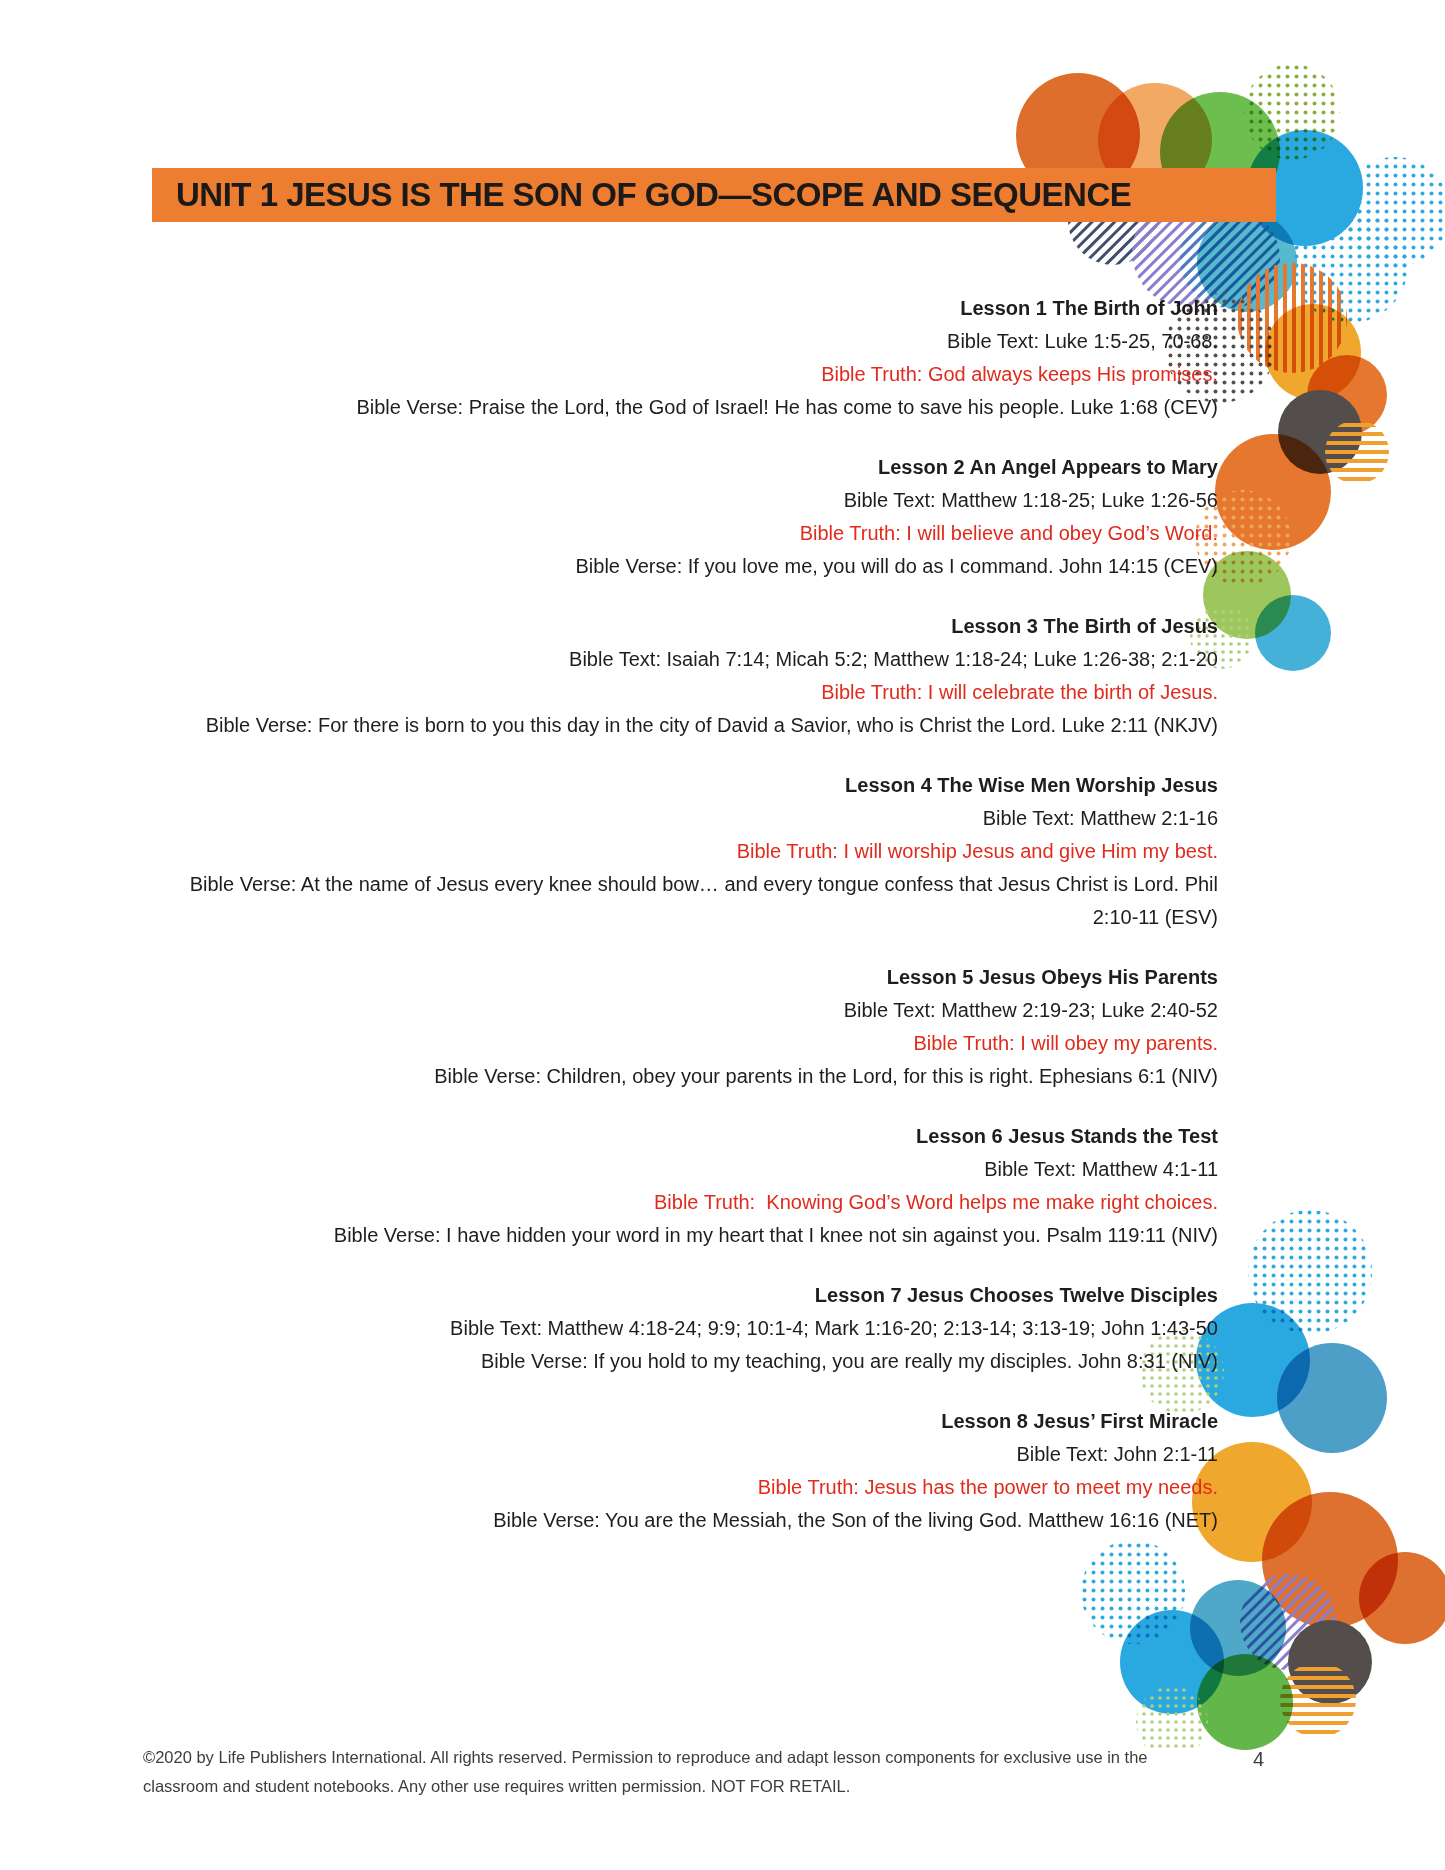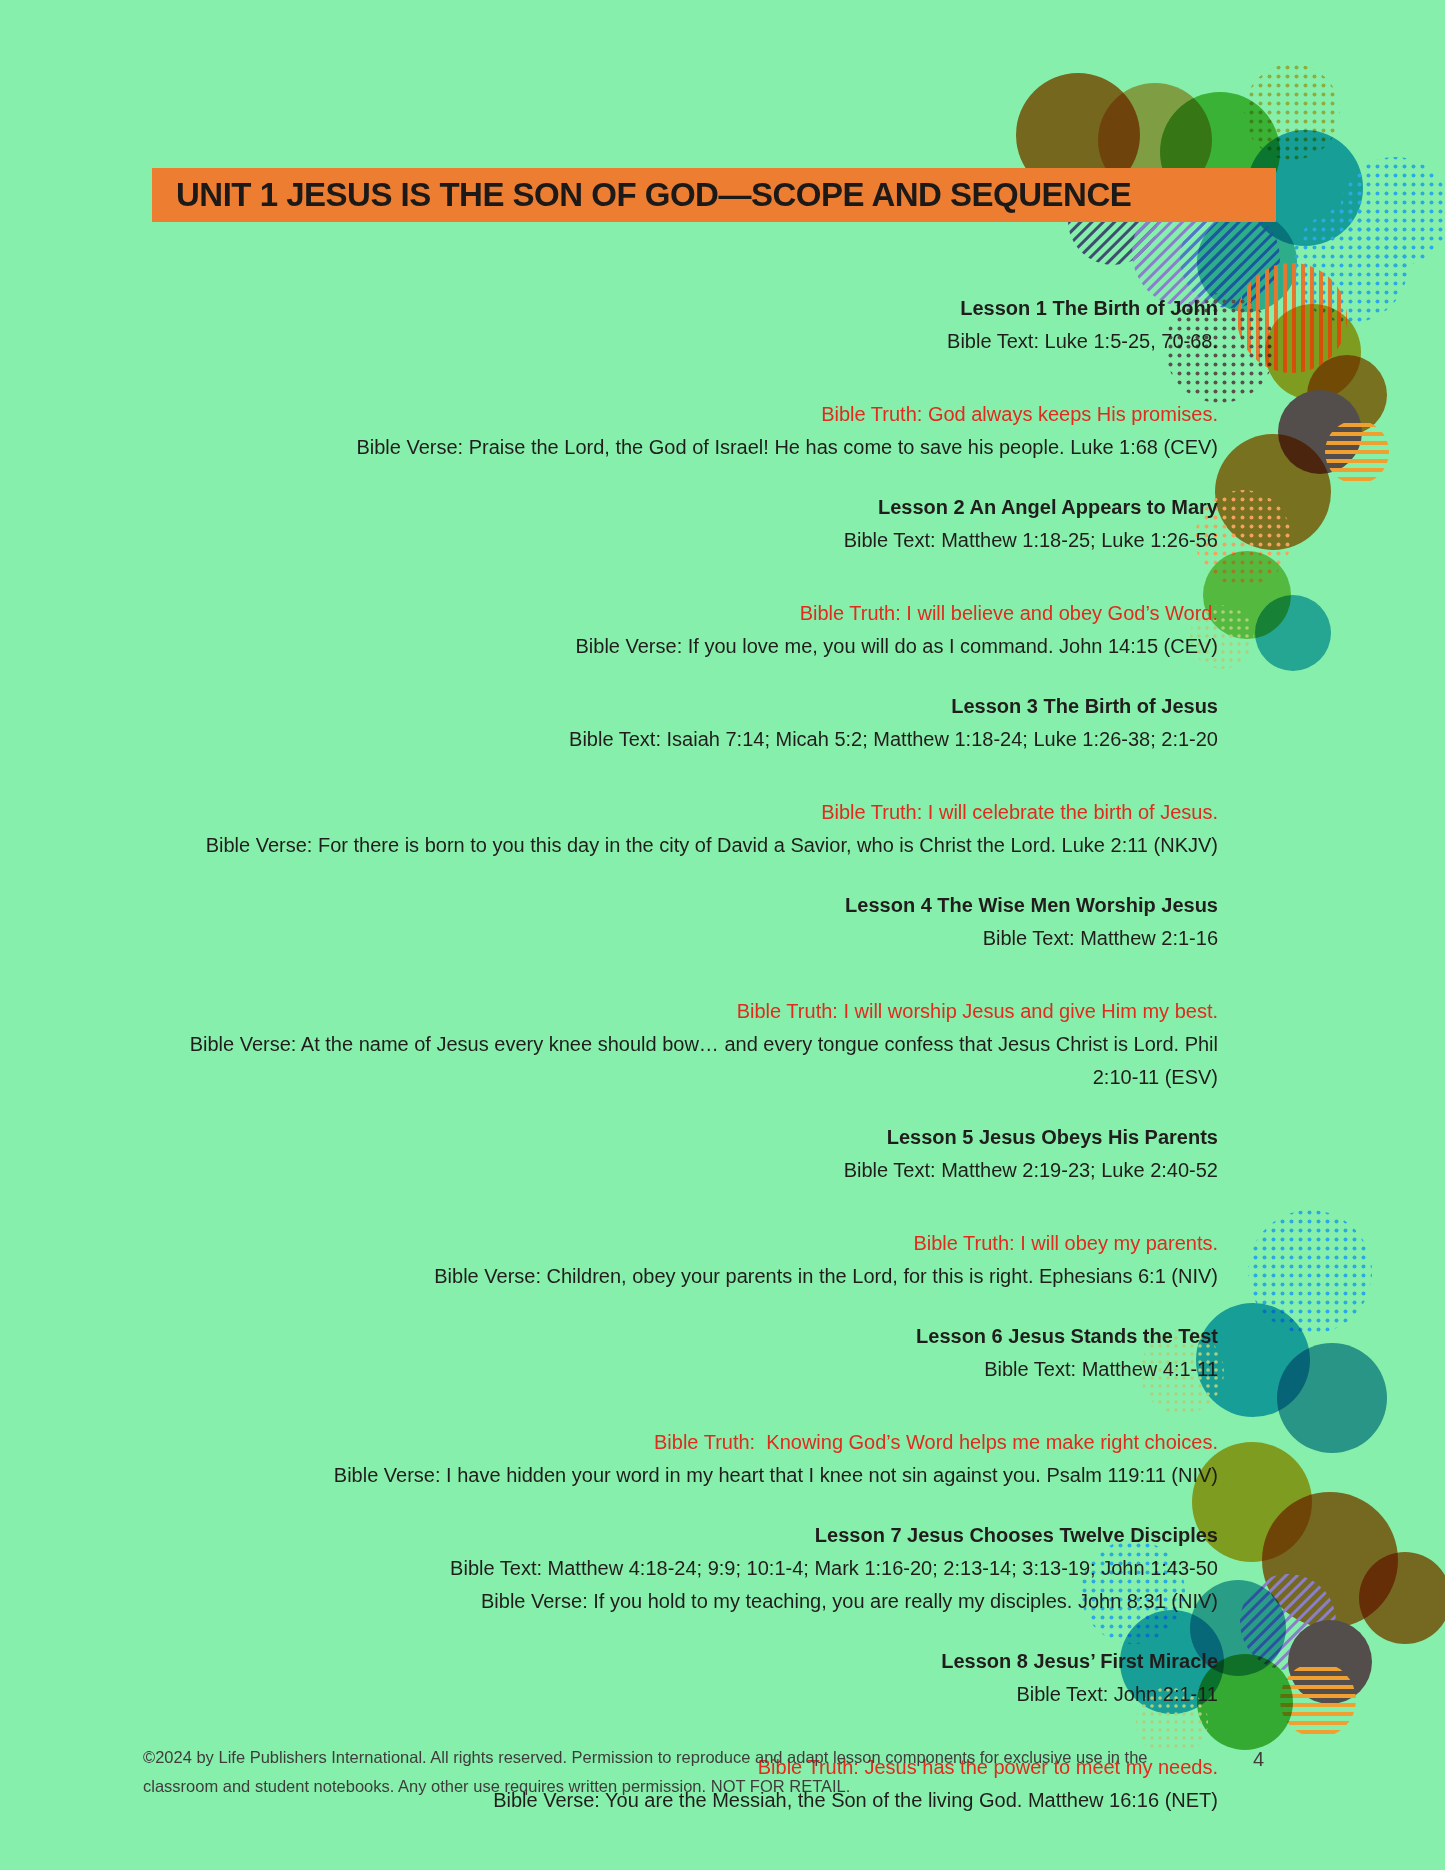--- a/index.html
+++ b/index.html
@@ -6,21 +6,21 @@
     --banner-orange:#ED7D31;
     --truth-red:#E02B1D;
     --body-text:#211D1C;
     --footer-text:#403C3B;
   }
   *{margin:0;padding:0;box-sizing:border-box;}
   html,body{background:#e9e9e9;}
   .page{
     position:relative;
     width:1445px;height:1870px;
-    background:#86efac;
+    background:#ffffff;
     overflow:hidden;
     font-family:"Liberation Sans", sans-serif;
     color:var(--body-text);
     margin:0 auto;
   }
   .decor{position:absolute;pointer-events:none;}
   .decor-top{top:0;right:0;width:450px;height:700px;}
   .decor-bottom{top:1190px;right:0;width:545px;height:560px;}
   .banner{
     position:absolute;left:152px;top:168px;
@@ -38,21 +38,21 @@
     position:absolute;left:143px;top:292px;width:1075px;z-index:3;text-align:right;
   }
   .lesson{margin-bottom:27px;}
   .lesson-title{
     font-size:20px;font-weight:bold;line-height:33px;color:var(--body-text);
   }
   .line{
     font-size:20px;line-height:33px;color:var(--body-text);
     white-space:pre-wrap;
   }
-  .truth{color:var(--truth-red);margin-top:40px;}
+  .truth{color:var(--truth-red);}
   .footer{
     position:absolute;left:143px;top:1743px;width:1055px;z-index:3;
     font-size:16.5px;line-height:29px;color:var(--footer-text);
   }
   .page-number{
     position:absolute;left:1253px;top:1745px;z-index:3;
     font-size:20px;line-height:28px;color:var(--footer-text);
   }
 </style>
 </head>
@@ -191,16 +191,16 @@
 
     <section class="lesson">
       <h3 class="lesson-title">Lesson 8 Jesus’ First Miracle</h3>
       <p class="line">Bible Text: John 2:1-11</p>
       <p class="line truth">Bible Truth: Jesus has the power to meet my needs.</p>
       <p class="line">Bible Verse: You are the Messiah, the Son of the living God. Matthew 16:16 (NET)</p>
     </section>
 
   </main>
 
-  <footer class="footer">©2024 by Life Publishers International. All rights reserved. Permission to reproduce and adapt lesson components for exclusive use in the classroom and student notebooks. Any other use requires written permission. NOT FOR RETAIL.</footer>
+  <footer class="footer">©2020 by Life Publishers International. All rights reserved. Permission to reproduce and adapt lesson components for exclusive use in the classroom and student notebooks. Any other use requires written permission. NOT FOR RETAIL.</footer>
   <div class="page-number">4</div>
 
 </div>
 
 </body></html>

